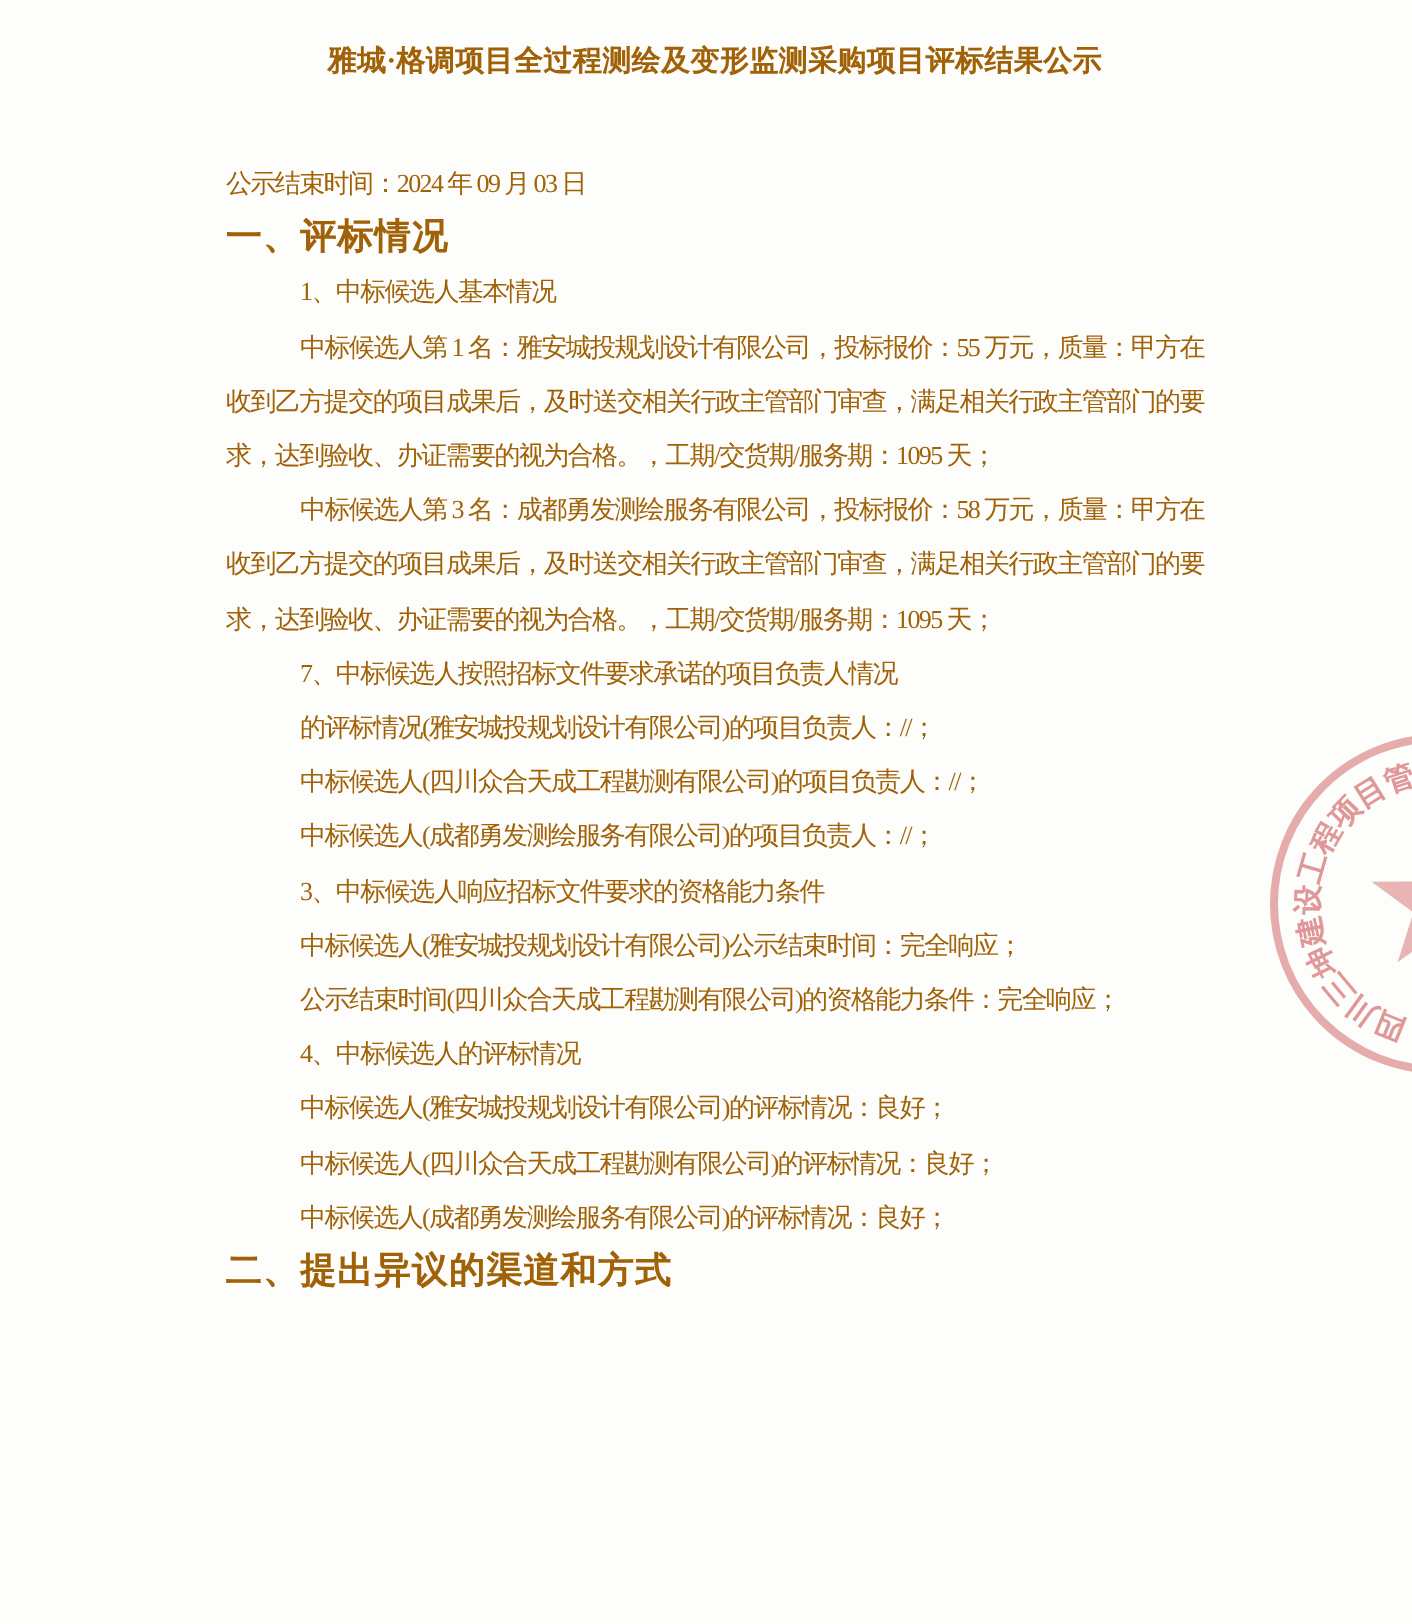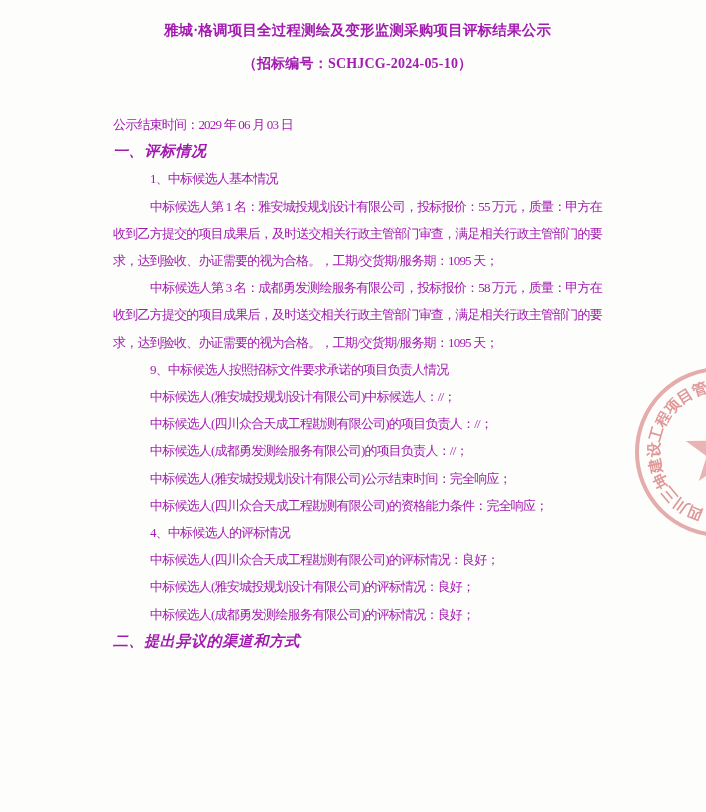--- a/index.html
+++ b/index.html
@@ -3,21 +3,21 @@
 <meta charset="utf-8">
 <style>
   html, body { margin: 0; padding: 0; }
   .page {
     position: relative;
     width: 706px;
     height: 812px;
     background: #fdfdfc;
     overflow: hidden;
     font-family: "Liberation Serif", "DejaVu Serif", serif;
-    color: #a21caf;
+    color: #a16207;
   }
   .content {
     position: absolute;
     left: 113px;
     top: 0;
     width: 489px;
   }
   .doc-title {
     margin-top: 21px;
     text-align: center;
@@ -34,23 +34,22 @@
   }
   .flow {
     margin-top: 38px;
     font-size: 13px;
     line-height: 27.2px;
     letter-spacing: -0.8px;
     text-align: justify;
   }
   .flow .h1 {
     font-weight: bold;
-    font-size: 15px;
+    font-size: 18px;
     letter-spacing: 0.6px;
-    font-style: italic;
   }
   .indent { text-indent: 37px; }
   .para   { text-indent: 37px; }
   .seal {
     position: absolute;
     left: 620px;
     top: 352px;
     mix-blend-mode: multiply;
     opacity: 0.78;
   }
@@ -59,42 +58,42 @@
     font-weight: bold;
   }
 </style>
 </head>
 <body>
 
 <div class="page">
   <div class="content">
 
     <div class="doc-title">雅城·格调项目全过程测绘及变形监测采购项目评标结果公示</div>
-    <div class="doc-subtitle">（招标编号：SCHJCG-2024-05-10）</div>
 
     <div class="flow">
-      <div>公示结束时间：2029 年 06 月 03 日</div>
+      <div>公示结束时间：2024 年 09 月 03 日</div>
 
       <div class="h1">一、评标情况</div>
 
       <div class="indent">1、中标候选人基本情况</div>
       <div class="para">中标候选人第 1 名：雅安城投规划设计有限公司，投标报价：55 万元，质量：甲方在收到乙方提交的项目成果后，及时送交相关行政主管部门审查，满足相关行政主管部门的要求，达到验收、办证需要的视为合格。，工期/交货期/服务期：1095 天；</div>
       <div class="para">中标候选人第 3 名：成都勇发测绘服务有限公司，投标报价：58 万元，质量：甲方在收到乙方提交的项目成果后，及时送交相关行政主管部门审查，满足相关行政主管部门的要求，达到验收、办证需要的视为合格。，工期/交货期/服务期：1095 天；</div>
 
-      <div class="indent">9、中标候选人按照招标文件要求承诺的项目负责人情况</div>
-      <div class="indent">中标候选人(雅安城投规划设计有限公司)中标候选人：//；</div>
+      <div class="indent">7、中标候选人按照招标文件要求承诺的项目负责人情况</div>
+      <div class="indent">的评标情况(雅安城投规划设计有限公司)的项目负责人：//；</div>
       <div class="indent">中标候选人(四川众合天成工程勘测有限公司)的项目负责人：//；</div>
       <div class="indent">中标候选人(成都勇发测绘服务有限公司)的项目负责人：//；</div>
 
+      <div class="indent">3、中标候选人响应招标文件要求的资格能力条件</div>
       <div class="indent">中标候选人(雅安城投规划设计有限公司)公示结束时间：完全响应；</div>
-      <div class="indent">中标候选人(四川众合天成工程勘测有限公司)的资格能力条件：完全响应；</div>
+      <div class="indent">公示结束时间(四川众合天成工程勘测有限公司)的资格能力条件：完全响应；</div>
 
       <div class="indent">4、中标候选人的评标情况</div>
+      <div class="indent">中标候选人(雅安城投规划设计有限公司)的评标情况：良好；</div>
       <div class="indent">中标候选人(四川众合天成工程勘测有限公司)的评标情况：良好；</div>
-      <div class="indent">中标候选人(雅安城投规划设计有限公司)的评标情况：良好；</div>
       <div class="indent">中标候选人(成都勇发测绘服务有限公司)的评标情况：良好；</div>
 
       <div class="h1">二、提出异议的渠道和方式</div>
     </div>
   </div>
 
   <svg class="seal" width="200" height="200" viewBox="0 0 200 200">
     <circle cx="100" cy="100" r="83" fill="none" stroke="#db8484" stroke-width="4" opacity="0.85"></circle>
     <path d="M100,64 L108.2,88.7 L134.2,88.9 L113.3,104.3 L121.2,129.1 L100,114 L78.8,129.1 L86.7,104.3 L65.8,88.9 L91.8,88.7 Z" fill="#dd8a8a" opacity="0.8"></path>
     <g font-size="15" fill="#d97c7c" text-anchor="middle">

